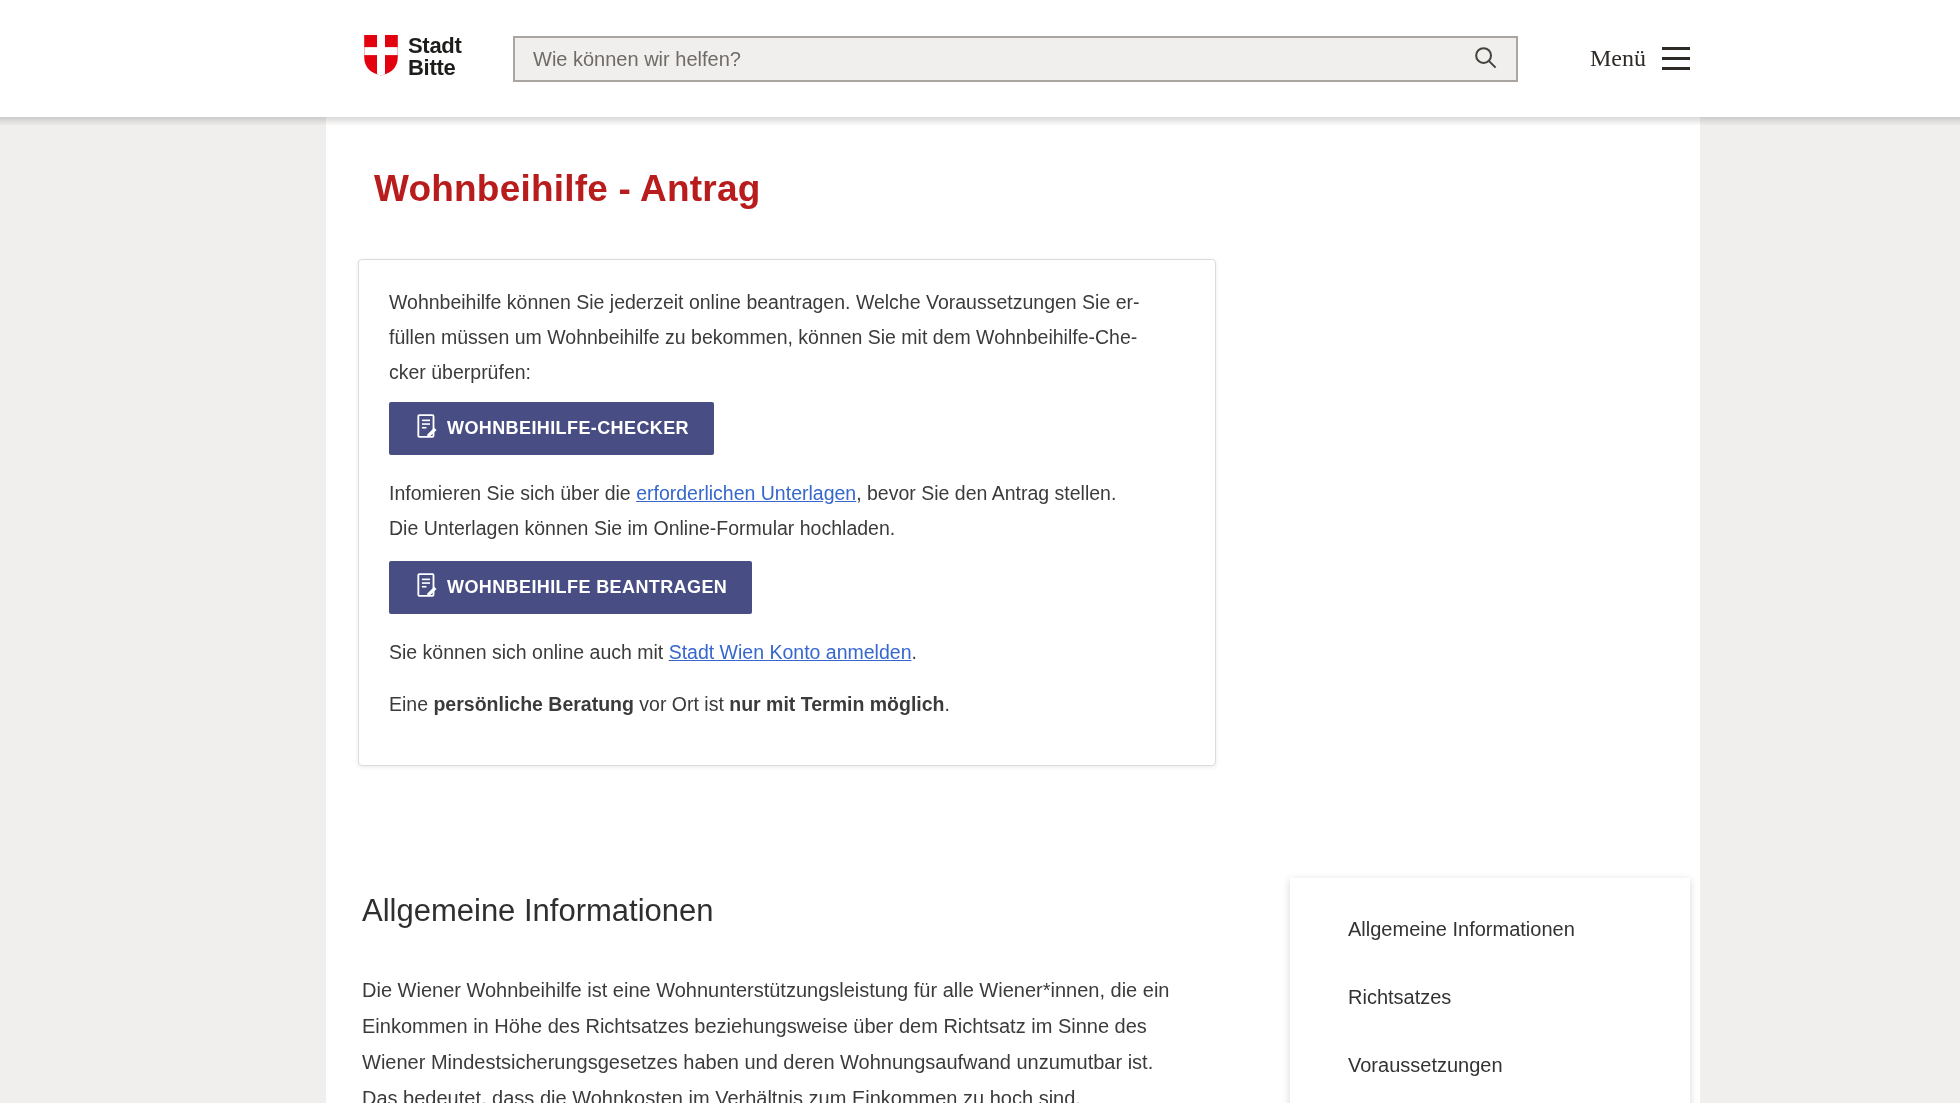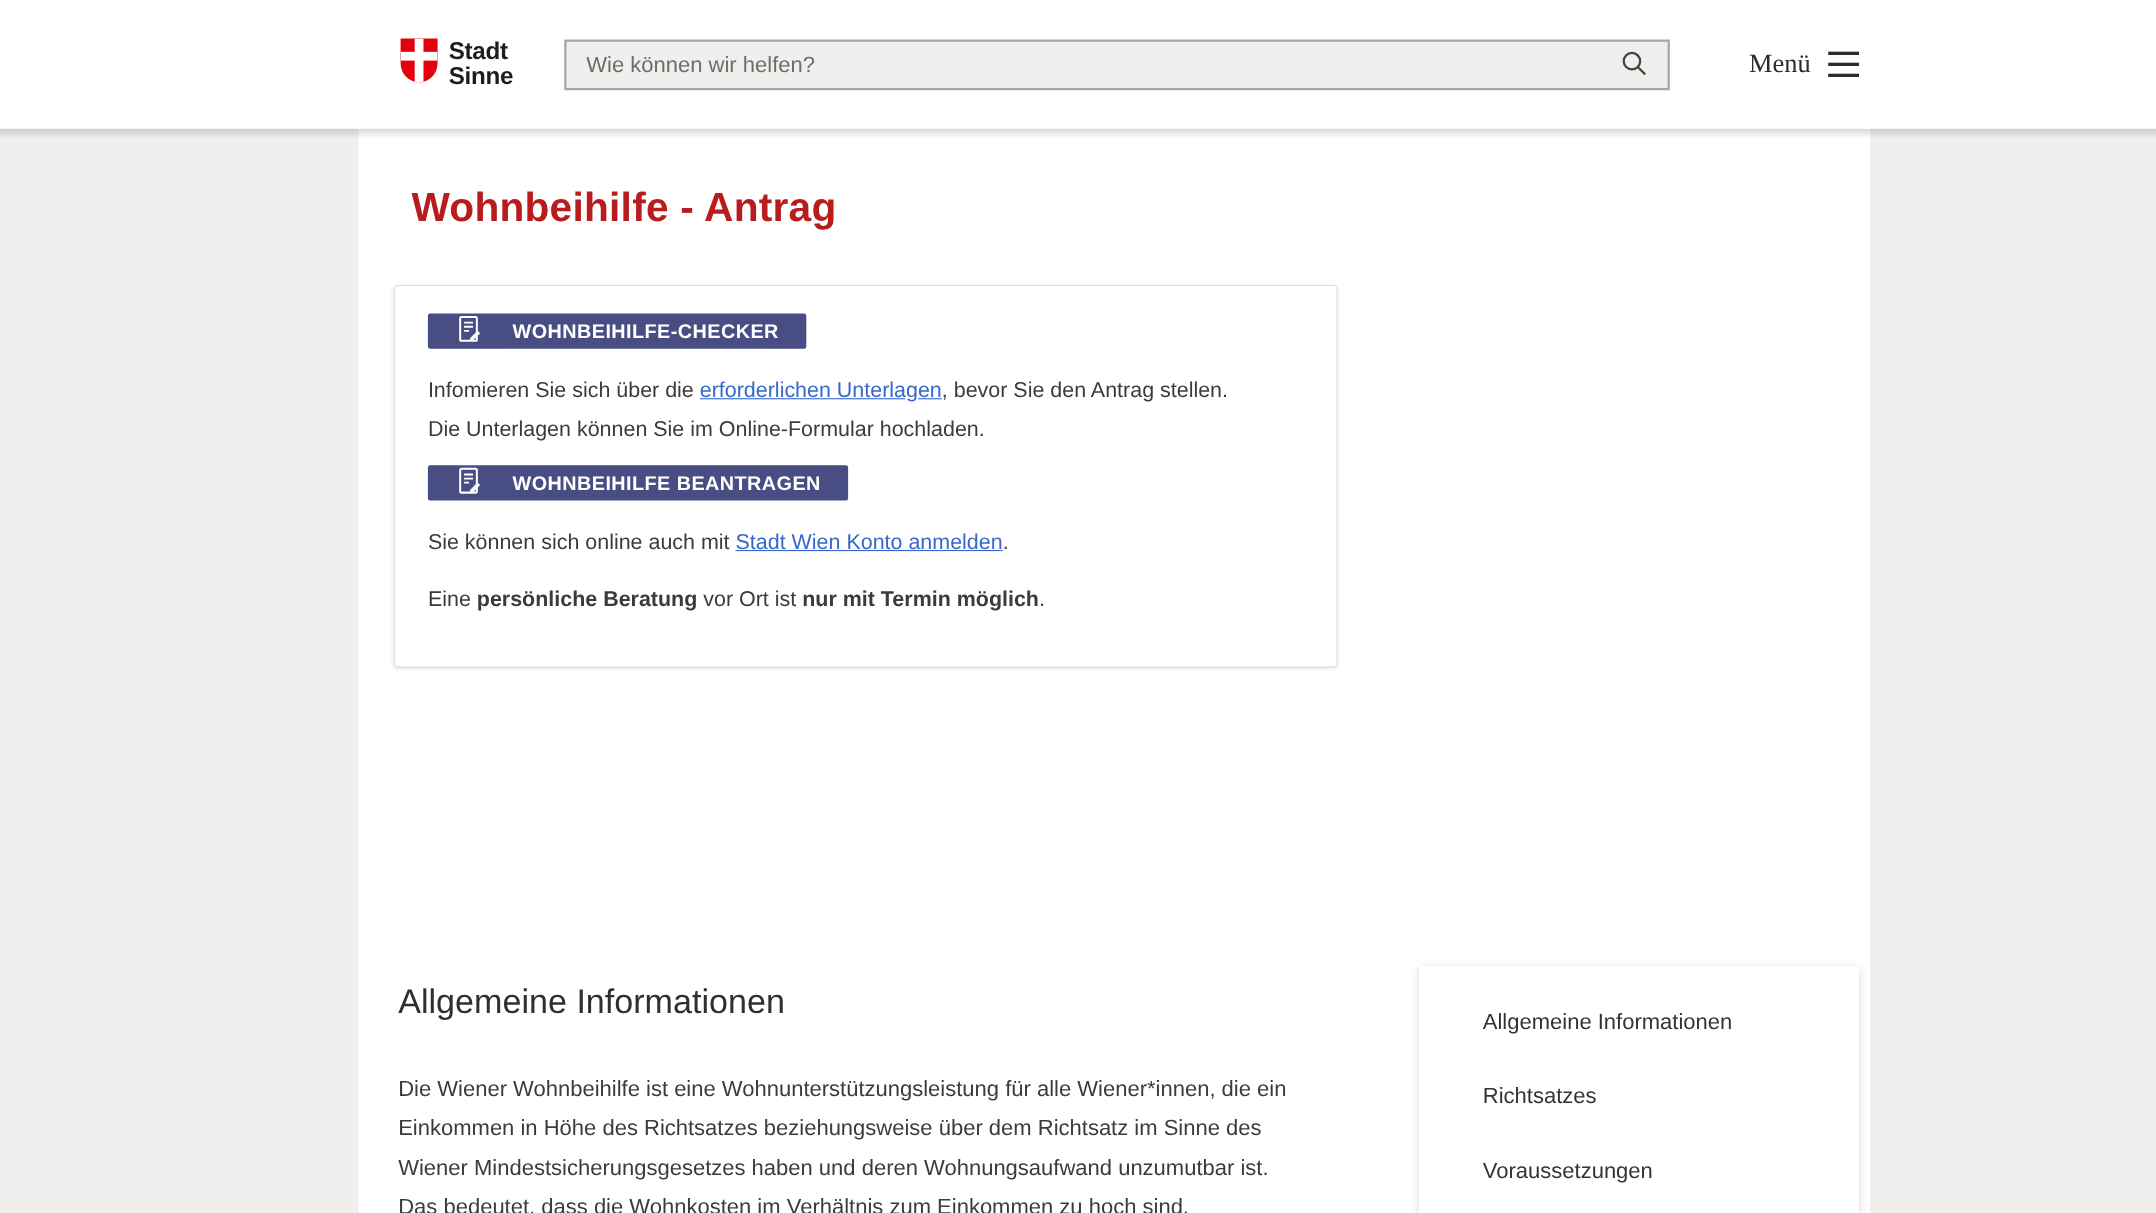--- a/index.html
+++ b/index.html
@@ -46,23 +46,23 @@
     box-shadow:0 1px 4px rgba(0,0,0,0.09);
     padding:25px 30px 26px 30px; }
   .card p { margin:0; font-size:19.5px; line-height:35px; color:#3b3b3b; }
   .line { display:block; white-space:nowrap; }
   .mb-sm { margin-bottom:12px !important; }
   .mb-md { margin-bottom:15px !important; }
   .mb-lg { margin-bottom:17px !important; }
 
   a.text-link { color:#3567cd; text-decoration:underline; cursor:pointer; }
 
-  .cta-btn { display:inline-flex; align-items:center; gap:26px;
+  .cta-btn { display:inline-flex; align-items:center; gap:7px;
     background:#484e84; color:#ffffff; border:none; border-radius:2px; cursor:pointer;
-    height:32px; padding:0 25px; margin:0 0 21px 0;
+    height:53px; padding:0 25px; margin:0 0 21px 0;
     font-family:"Liberation Sans", sans-serif; font-size:18px; font-weight:bold; letter-spacing:0.4px; }
 
   
   .section-heading { position:absolute; left:362px; top:893px; margin:0;
     font-size:31px; font-weight:400; color:#2f2f2f; }
   .section-body { position:absolute; left:362px; top:972px; margin:0;
     font-size:20px; line-height:36px; color:#3b3b3b; }
 
   
   .sidebar { position:absolute; left:1290px; top:878px; width:400px; height:320px;
@@ -88,21 +88,21 @@
         </defs>
         <path d="M1 1 h32 v21 c0 10.5 -7.2 15.8 -16 17.5 C8.2 37.8 1 32.5 1 22 Z" fill="#e3000f"></path>
         <g clip-path="url(#shieldClip)">
           <rect x="13.2" y="0" width="7.6" height="40" fill="#ffffff"></rect>
           <rect x="0" y="12.5" width="34" height="7.6" fill="#ffffff"></rect>
         </g>
       </svg>
     </span>
     <span class="logo-text">
       <span class="line">Stadt</span>
-      <span class="line">Sinne</span>
+      <span class="line">Bitte</span>
     </span>
   </div>
 
   <div class="search-box">
     <input class="search-input" type="text" value="" placeholder="Wie können wir helfen?" style="">
     <button class="search-btn">
       <span style="display:block;">
         <svg width="27" height="27" viewBox="0 0 24 24" fill="none" stroke="#46423e" stroke-width="1.8" aria-hidden="true">
           <circle cx="10.3" cy="10.3" r="6.6"></circle>
           <line x1="15.2" y1="15.2" x2="21" y2="21"></line>
@@ -119,20 +119,25 @@
         <span></span>
     </span>
   </button>
 </div>
 <div class="header-shadow"></div>
 
 <h1 class="page-title">Wohnbeihilfe - Antrag</h1>
 
 <div class="card">
 
+  <p class="mb-sm">
+    <span class="line">Wohnbeihilfe können Sie jederzeit online beantragen. Welche Voraussetzungen Sie er-</span>
+    <span class="line">füllen müssen um Wohnbeihilfe zu bekommen, können Sie mit dem Wohnbeihilfe-Che-</span>
+    <span class="line">cker überprüfen:</span>
+  </p>
 
   <button class="cta-btn">
     <span style="display:block;">
       <svg width="26" height="26" viewBox="0 0 24 24" aria-hidden="true">
         <rect x="4" y="2" width="14" height="20" rx="1" fill="none" stroke="#fff" stroke-width="1.7"></rect>
         <line x1="7.3" y1="6.8" x2="14.8" y2="6.8" stroke="#fff" stroke-width="1.5"></line>
         <line x1="7.3" y1="10.2" x2="14.8" y2="10.2" stroke="#fff" stroke-width="1.5"></line>
         <line x1="7.3" y1="13.6" x2="11.5" y2="13.6" stroke="#fff" stroke-width="1.5"></line>
         <path d="M12.5 19.6 L18.6 13.5 L20.8 15.7 L14.7 21.8 L11.9 22.4 Z" fill="#fff"></path>
       </svg>

